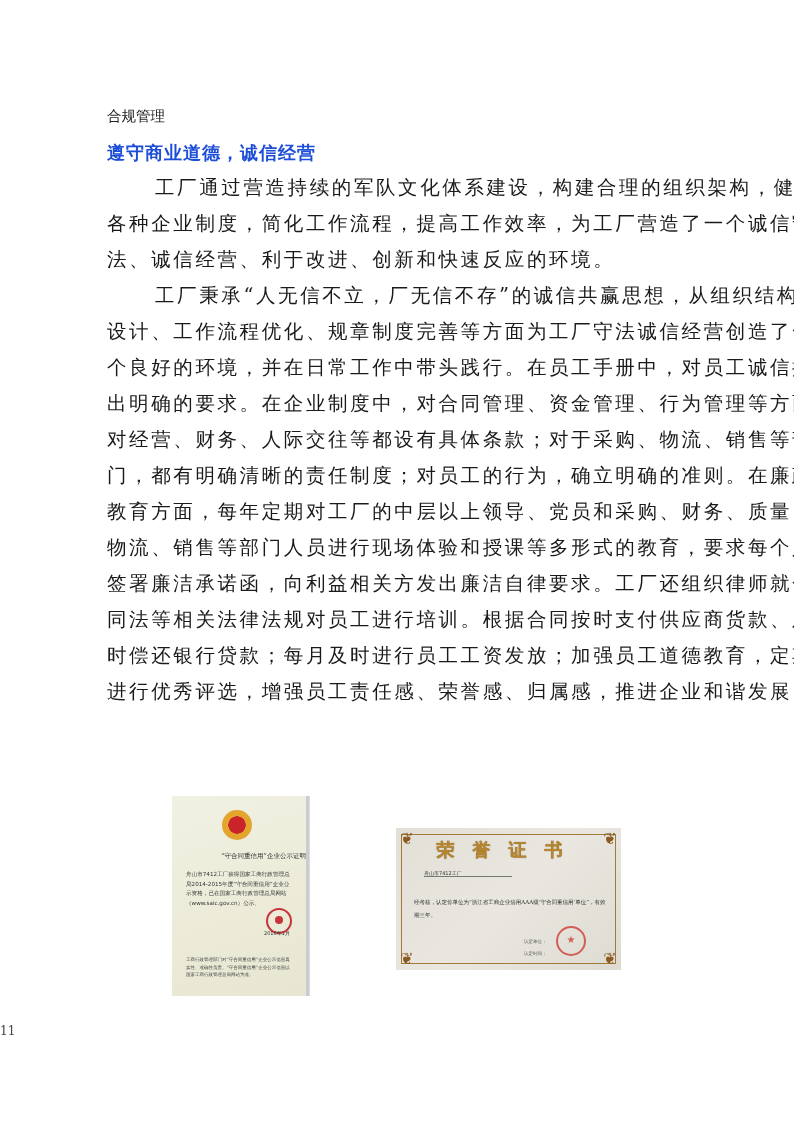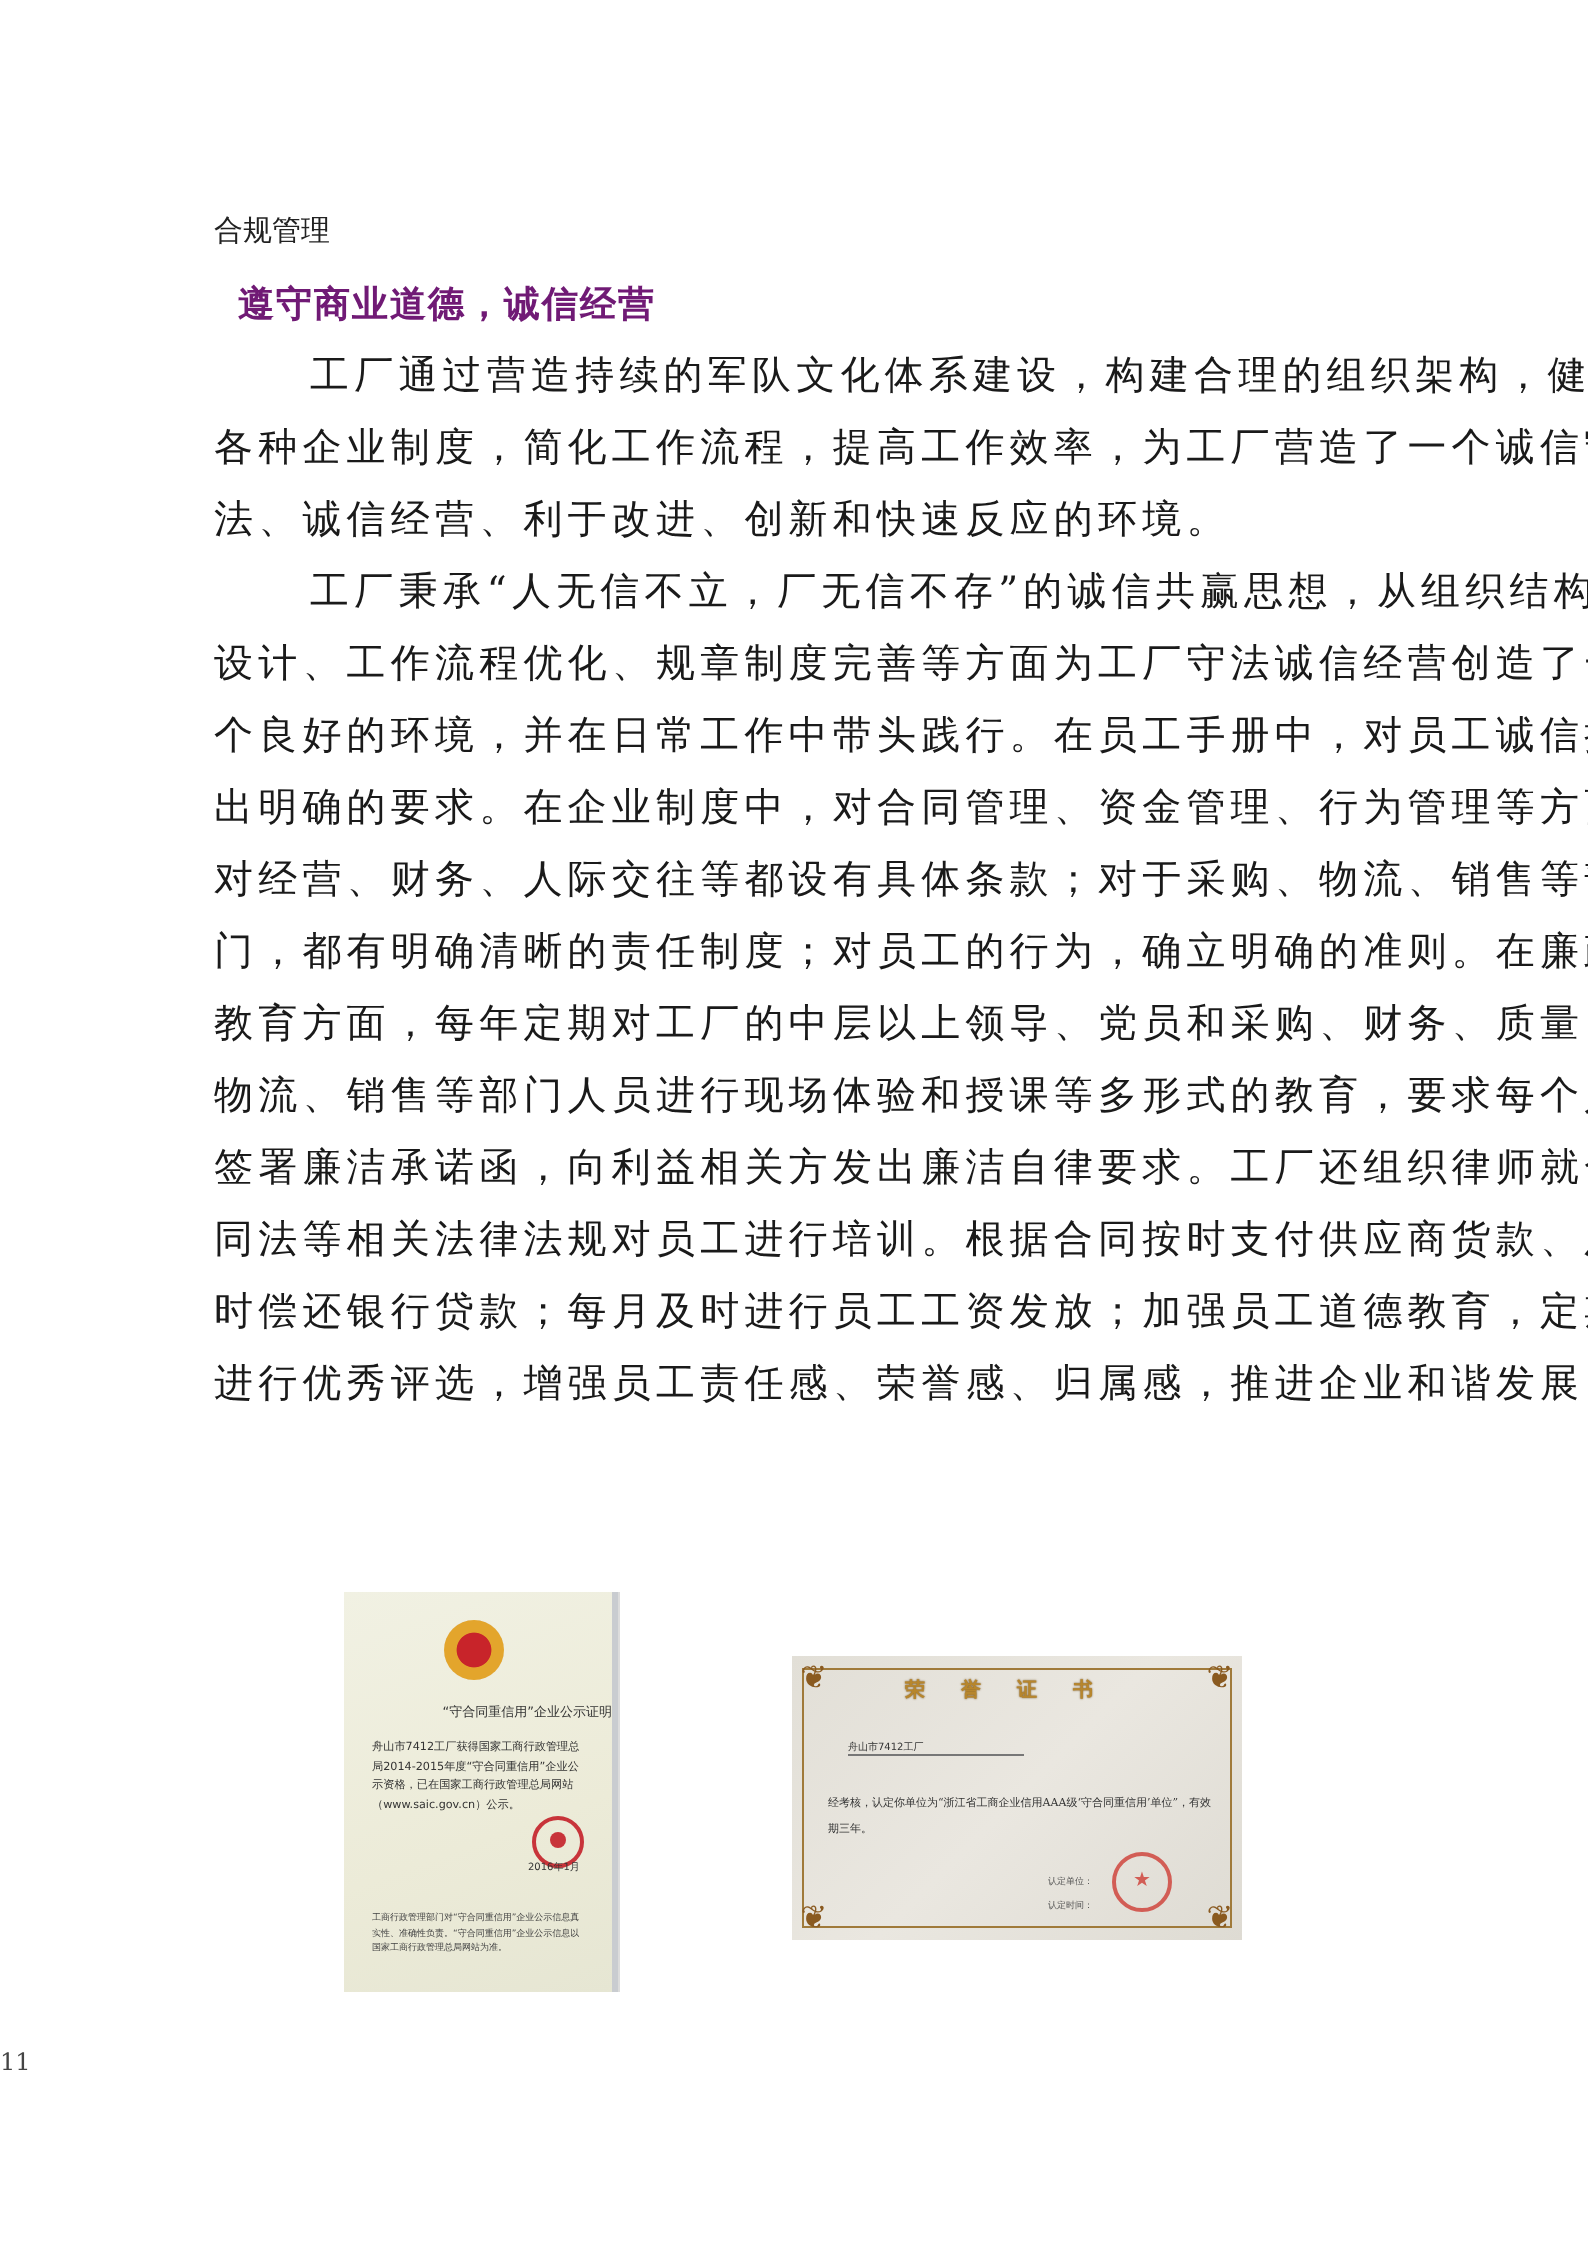--- a/index.html
+++ b/index.html
@@ -2,22 +2,22 @@
 <html><head>
   <meta charset="utf-8">
   <style>
     html, body { margin: 0; padding: 0; background: #ffffff; }
     body { width: 794px; height: 1123px; position: relative; overflow: hidden;
            font-family: "DejaVu Serif", "Liberation Serif", serif; color: #1a1a1a; }
     .page { position: absolute; left: 0; top: 0; width: 794px; height: 908px; }
     .section-label { position: absolute; left: 107px; top: 106px; font-size: 14.5px;
                      line-height: 20px; color: #222; font-family: "DejaVu Sans", sans-serif; }
     .heading { position: absolute; left: 107px; top: 140px; font-size: 18px; font-weight: bold;
-               line-height: 26px; letter-spacing: 1px; color: #701a75;
-               font-family: "DejaVu Sans", sans-serif; margin-left: 12px; }
+               line-height: 26px; letter-spacing: 1px; color: #1d4ed8;
+               font-family: "DejaVu Sans", sans-serif; }
     .body { position: absolute; left: 107px; top: 170px; width: 586px; }
     .para { margin: 0; font-size: 19.5px; line-height: 36px; text-indent: 2em;
             text-align: justify; letter-spacing: 2.6px; color: #1a1a1a; }
     .line { display: block; white-space: nowrap; height: 36px; }
     .line.first { padding-left: 48px; }
 
     
     .photo { position: absolute; overflow: hidden; }
     .photo1 { left: 172px; top: 796px; width: 134px; height: 200px;
               background: linear-gradient(160deg, #f1f1e3 0%, #ecebd8 60%, #e6e6d3 100%);
@@ -38,21 +38,21 @@
                   font-family: "DejaVu Sans", sans-serif; }
     .cert1-foot { position: absolute; left: 14px; right: 12px; top: 160px; font-size: 4.5px;
                   line-height: 7.5px; color: #444; font-family: "DejaVu Sans", sans-serif; }
 
     .frame { position: absolute; left: 5px; top: 6px; right: 5px; bottom: 6px;
              border: 1px solid #a07a3a; }
     .corner { position: absolute; width: 22px; height: 22px; color: #8a5a20; font-size: 16px;
               line-height: 22px; text-align: center; }
     .c-tl { left: 0; top: 0; } .c-tr { right: 0; top: 0; } .c-bl { left: 0; bottom: 0; } .c-br { right: 0; bottom: 0; }
     .cert2-title { position: absolute; left: 0; right: 0; top: 10px; text-align: center;
-                   font-size: 10px; font-weight: bold; letter-spacing: 18px; color: #b7862d;
+                   font-size: 18px; font-weight: bold; letter-spacing: 18px; color: #b7862d;
                    text-shadow: 0 0 1px #6b4b1a; font-family: "DejaVu Serif", serif; }
     .cert2-name { position: absolute; left: 28px; top: 42px; width: 88px; font-size: 5px;
                   border-bottom: 1px solid #777; color: #333; font-family: "DejaVu Sans", sans-serif; }
     .cert2-body { position: absolute; left: 18px; right: 14px; top: 68px; font-size: 5.5px;
                   line-height: 13px; color: #333; font-family: "DejaVu Serif", serif; }
     .cert2-sig { position: absolute; left: 128px; top: 108px; font-size: 4.5px; line-height: 12px;
                  color: #555; font-family: "DejaVu Sans", sans-serif; }
     .seal2 { position: absolute; left: 160px; top: 98px; width: 30px; height: 30px; border-radius: 50%;
              border: 2px solid #d0473f; box-sizing: border-box; opacity: 0.85; }
     .seal2::after { content: "★"; position: absolute; left: 0; right: 0; top: 6px; text-align: center;

